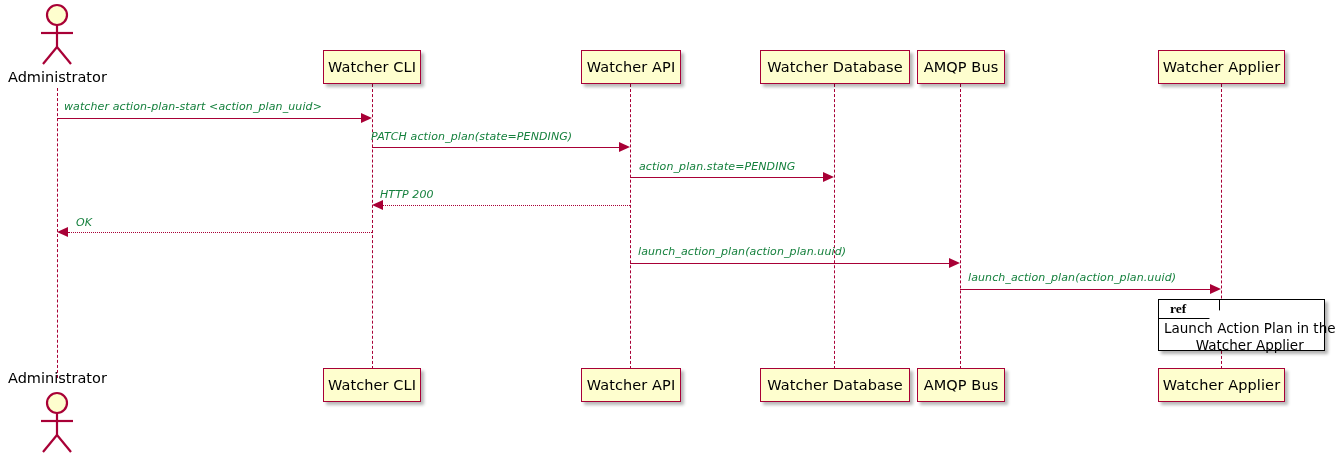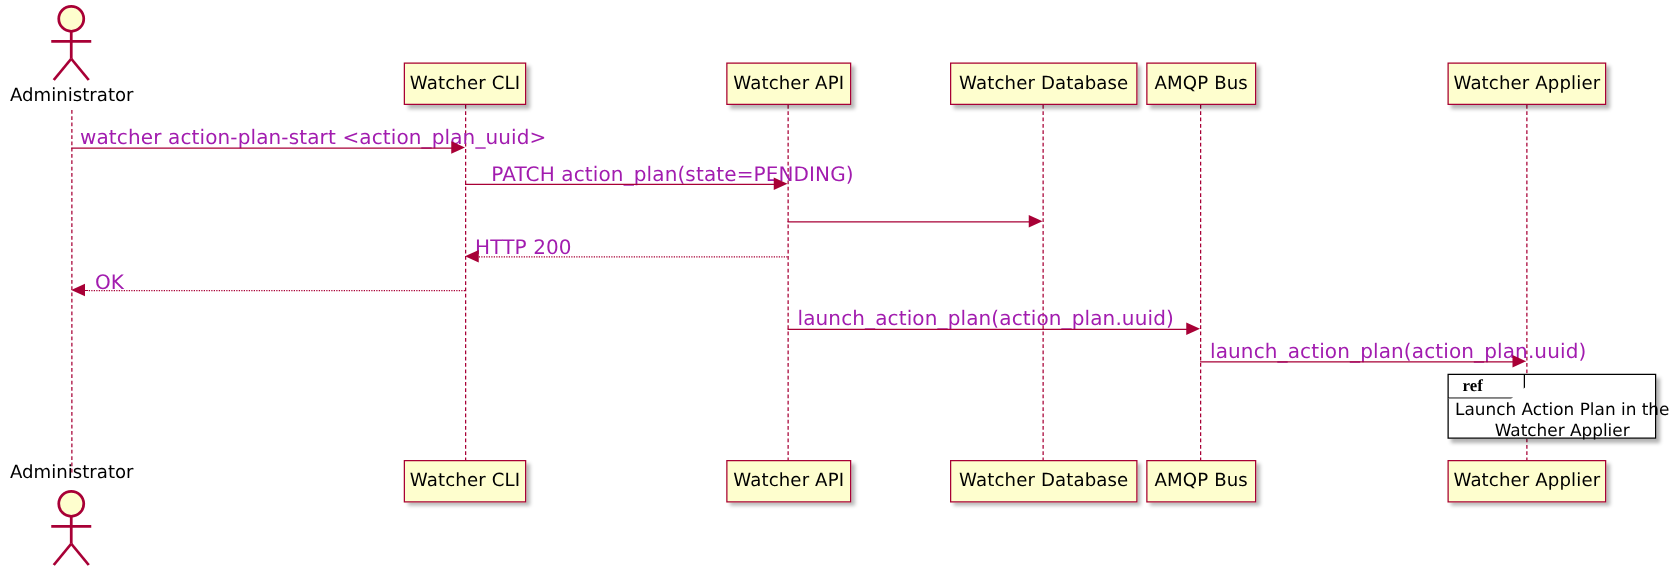--- a/index.html
+++ b/index.html
@@ -50,24 +50,25 @@
   .msg-line {
     position: absolute;
     height: 0;
     border-top: 1.6px solid #A80036;
   }
   .msg-line.dotted {
     border-top: 1.6px dotted #A80036;
   }
   .msg-label {
     position: absolute;
-    font-size: 16px;
-    color: #a21caf;
+    font-size: 11px;
+    color: #15803d;
     white-space: nowrap;
     letter-spacing: 0.1px;
+    font-style: italic;
   }
   .arrowhead {
     position: absolute;
     width: 0;
     height: 0;
   }
   .arrowhead.right {
     border-top: 5px solid transparent;
     border-bottom: 5px solid transparent;
     border-left: 11px solid #A80036;
@@ -175,24 +176,25 @@
     <span>AMQP Bus</span>
   </div>
   <div class="pbox" style="left:1158px; top:368px; width:127px; height:34px;">
     <span>Watcher Applier</span>
   </div>
 
   <div class="msg-label" style="left:64px; top:100px;">watcher action-plan-start &lt;action_plan_uuid&gt;</div>
   <div class="msg-line" style="left:57px; top:118px; width:305px;"></div>
   <div class="arrowhead right" style="left:361px; top:113px;"></div>
 
-  <div class="msg-label" style="left:393px; top:130px;text-align:center;">PATCH action_plan(state=PENDING)</div>
+  <div class="msg-label" style="left:371px; top:130px;text-align:center;">PATCH action_plan(state=PENDING)</div>
   <div class="msg-line" style="left:372px; top:147px; width:248px;"></div>
   <div class="arrowhead right" style="left:619px; top:142px;"></div>
 
+  <div class="msg-label" style="left:639px; top:160px;">action_plan.state=PENDING</div>
   <div class="msg-line" style="left:630px; top:177px; width:194px;"></div>
   <div class="arrowhead right" style="left:823px; top:172px;"></div>
 
   <div class="msg-label" style="left:380px; top:188px;">HTTP 200</div>
   <div class="msg-line dotted" style="left:383px; top:205px; width:247px;"></div>
   <div class="arrowhead left" style="left:372px; top:200px;"></div>
 
   <div class="msg-label" style="left:76px; top:216px;">OK</div>
   <div class="msg-line dotted" style="left:68px; top:232px; width:304px;"></div>
   <div class="arrowhead left" style="left:57px; top:227px;"></div>

